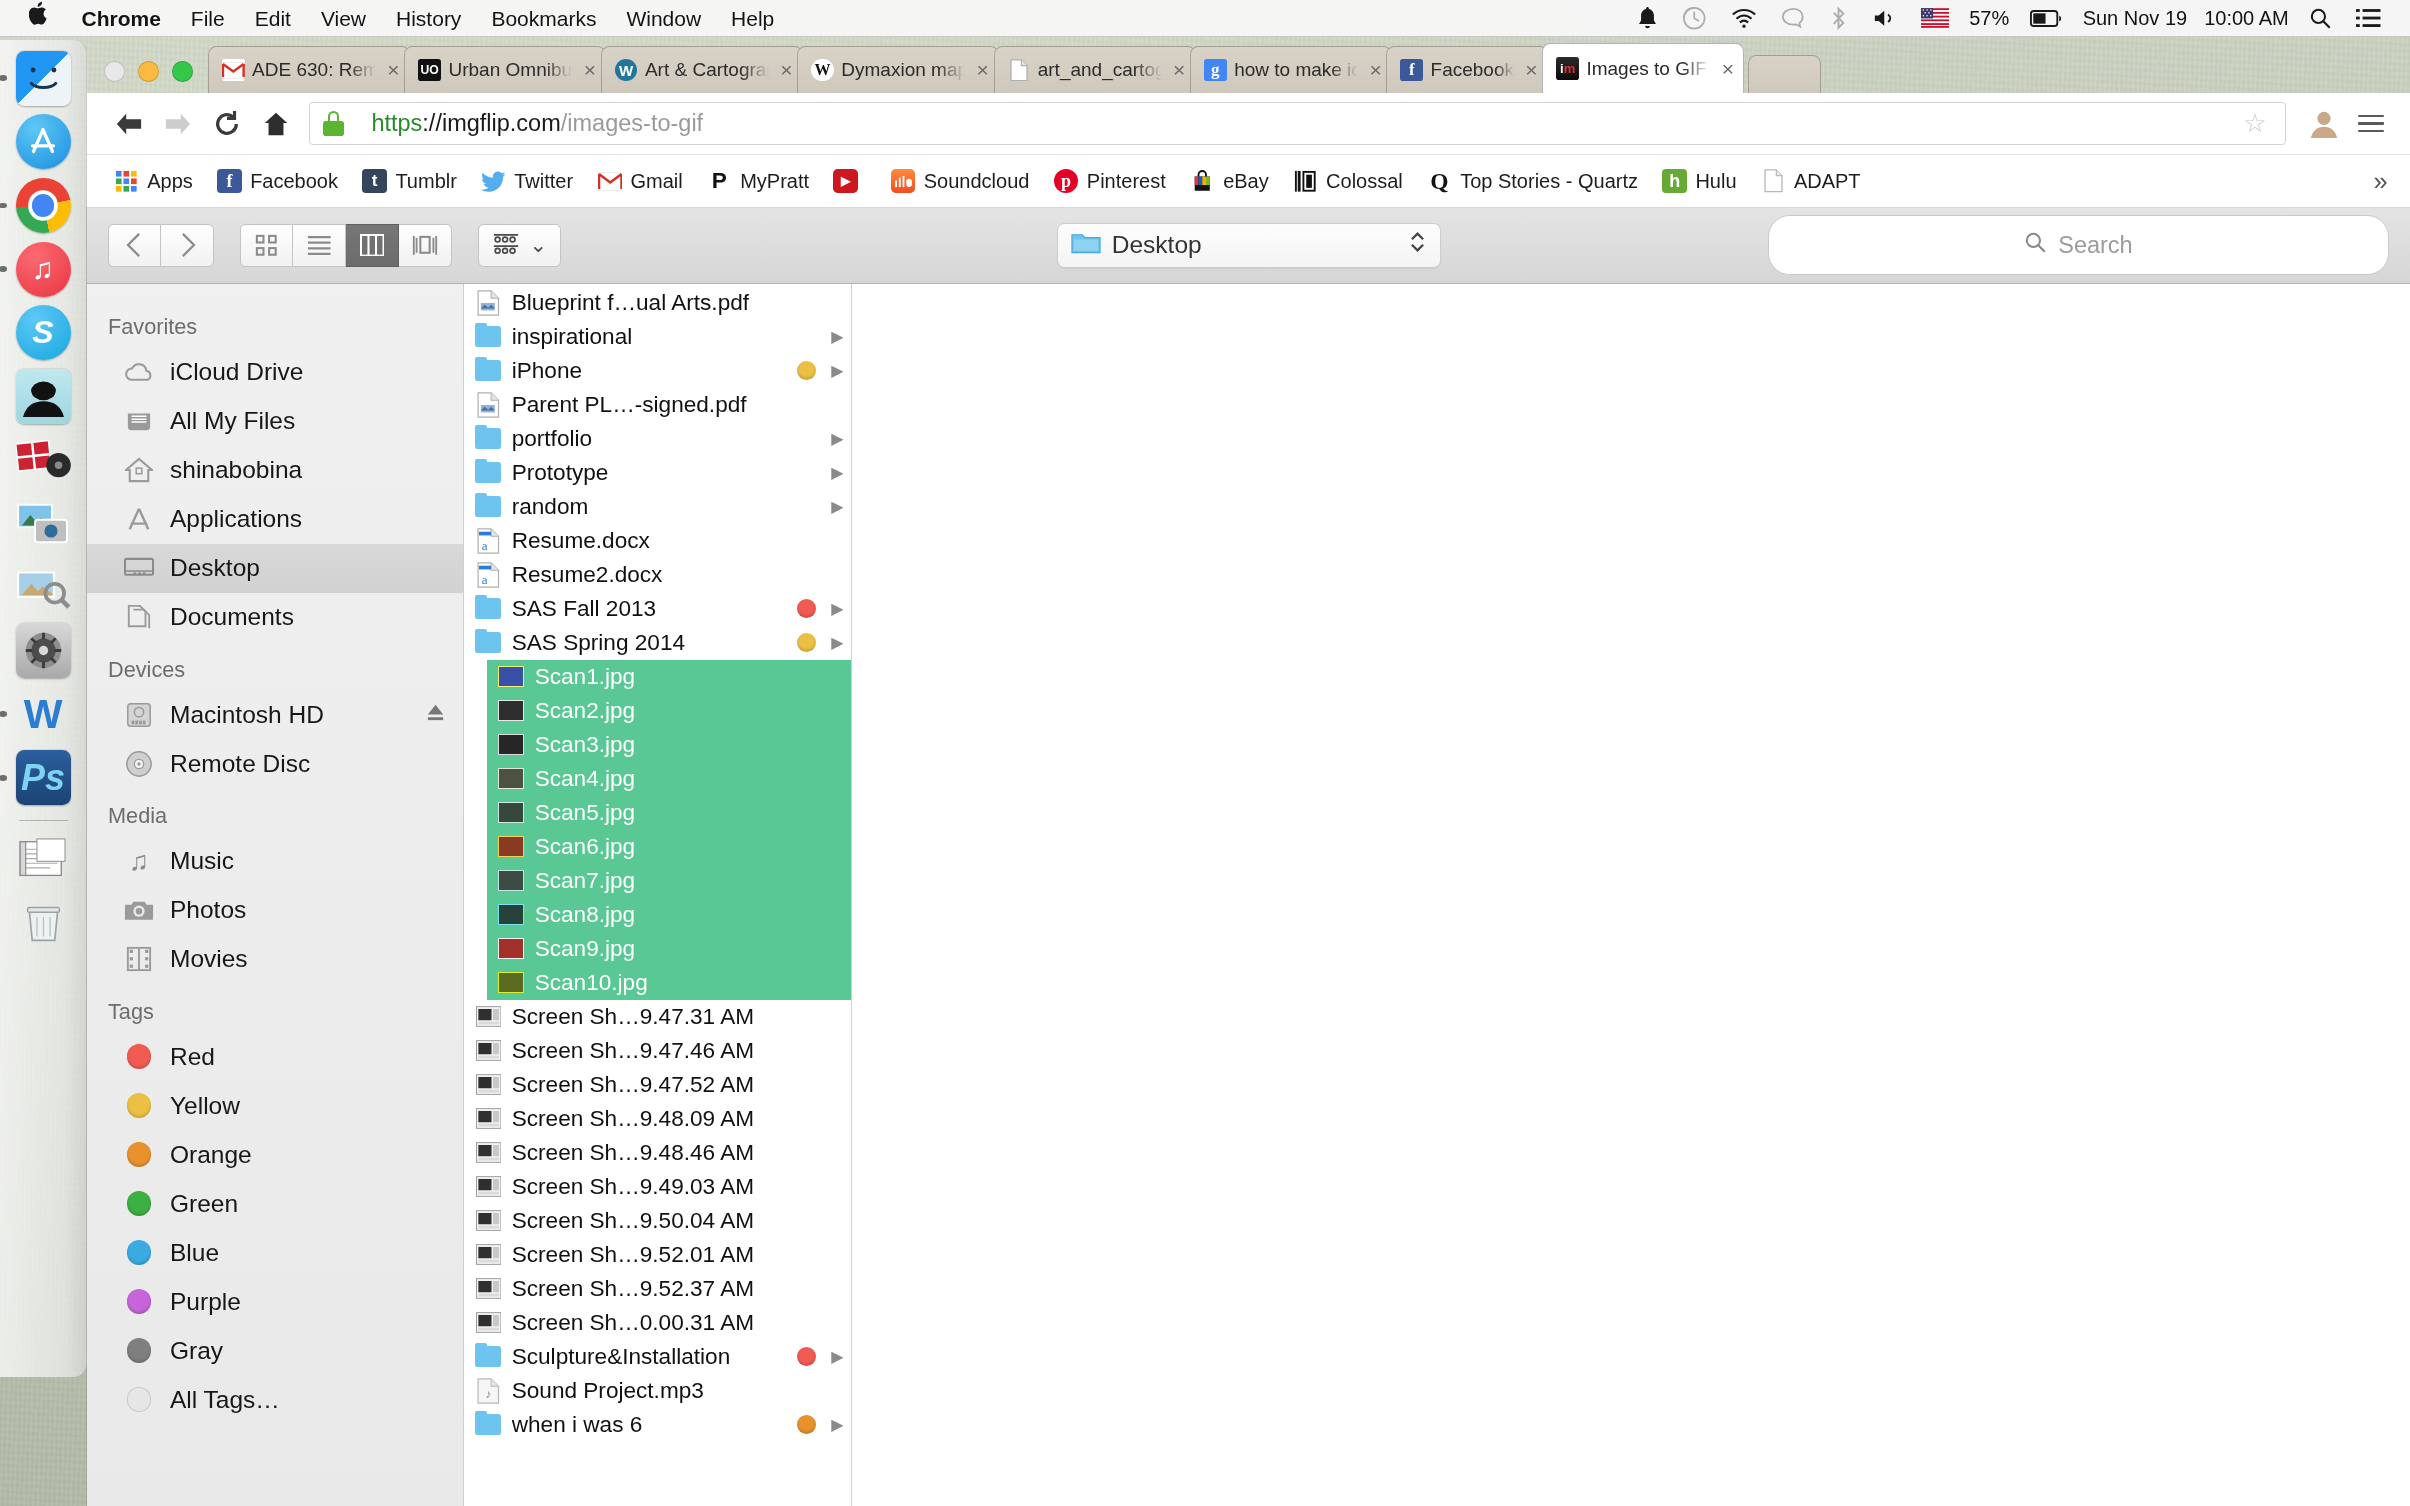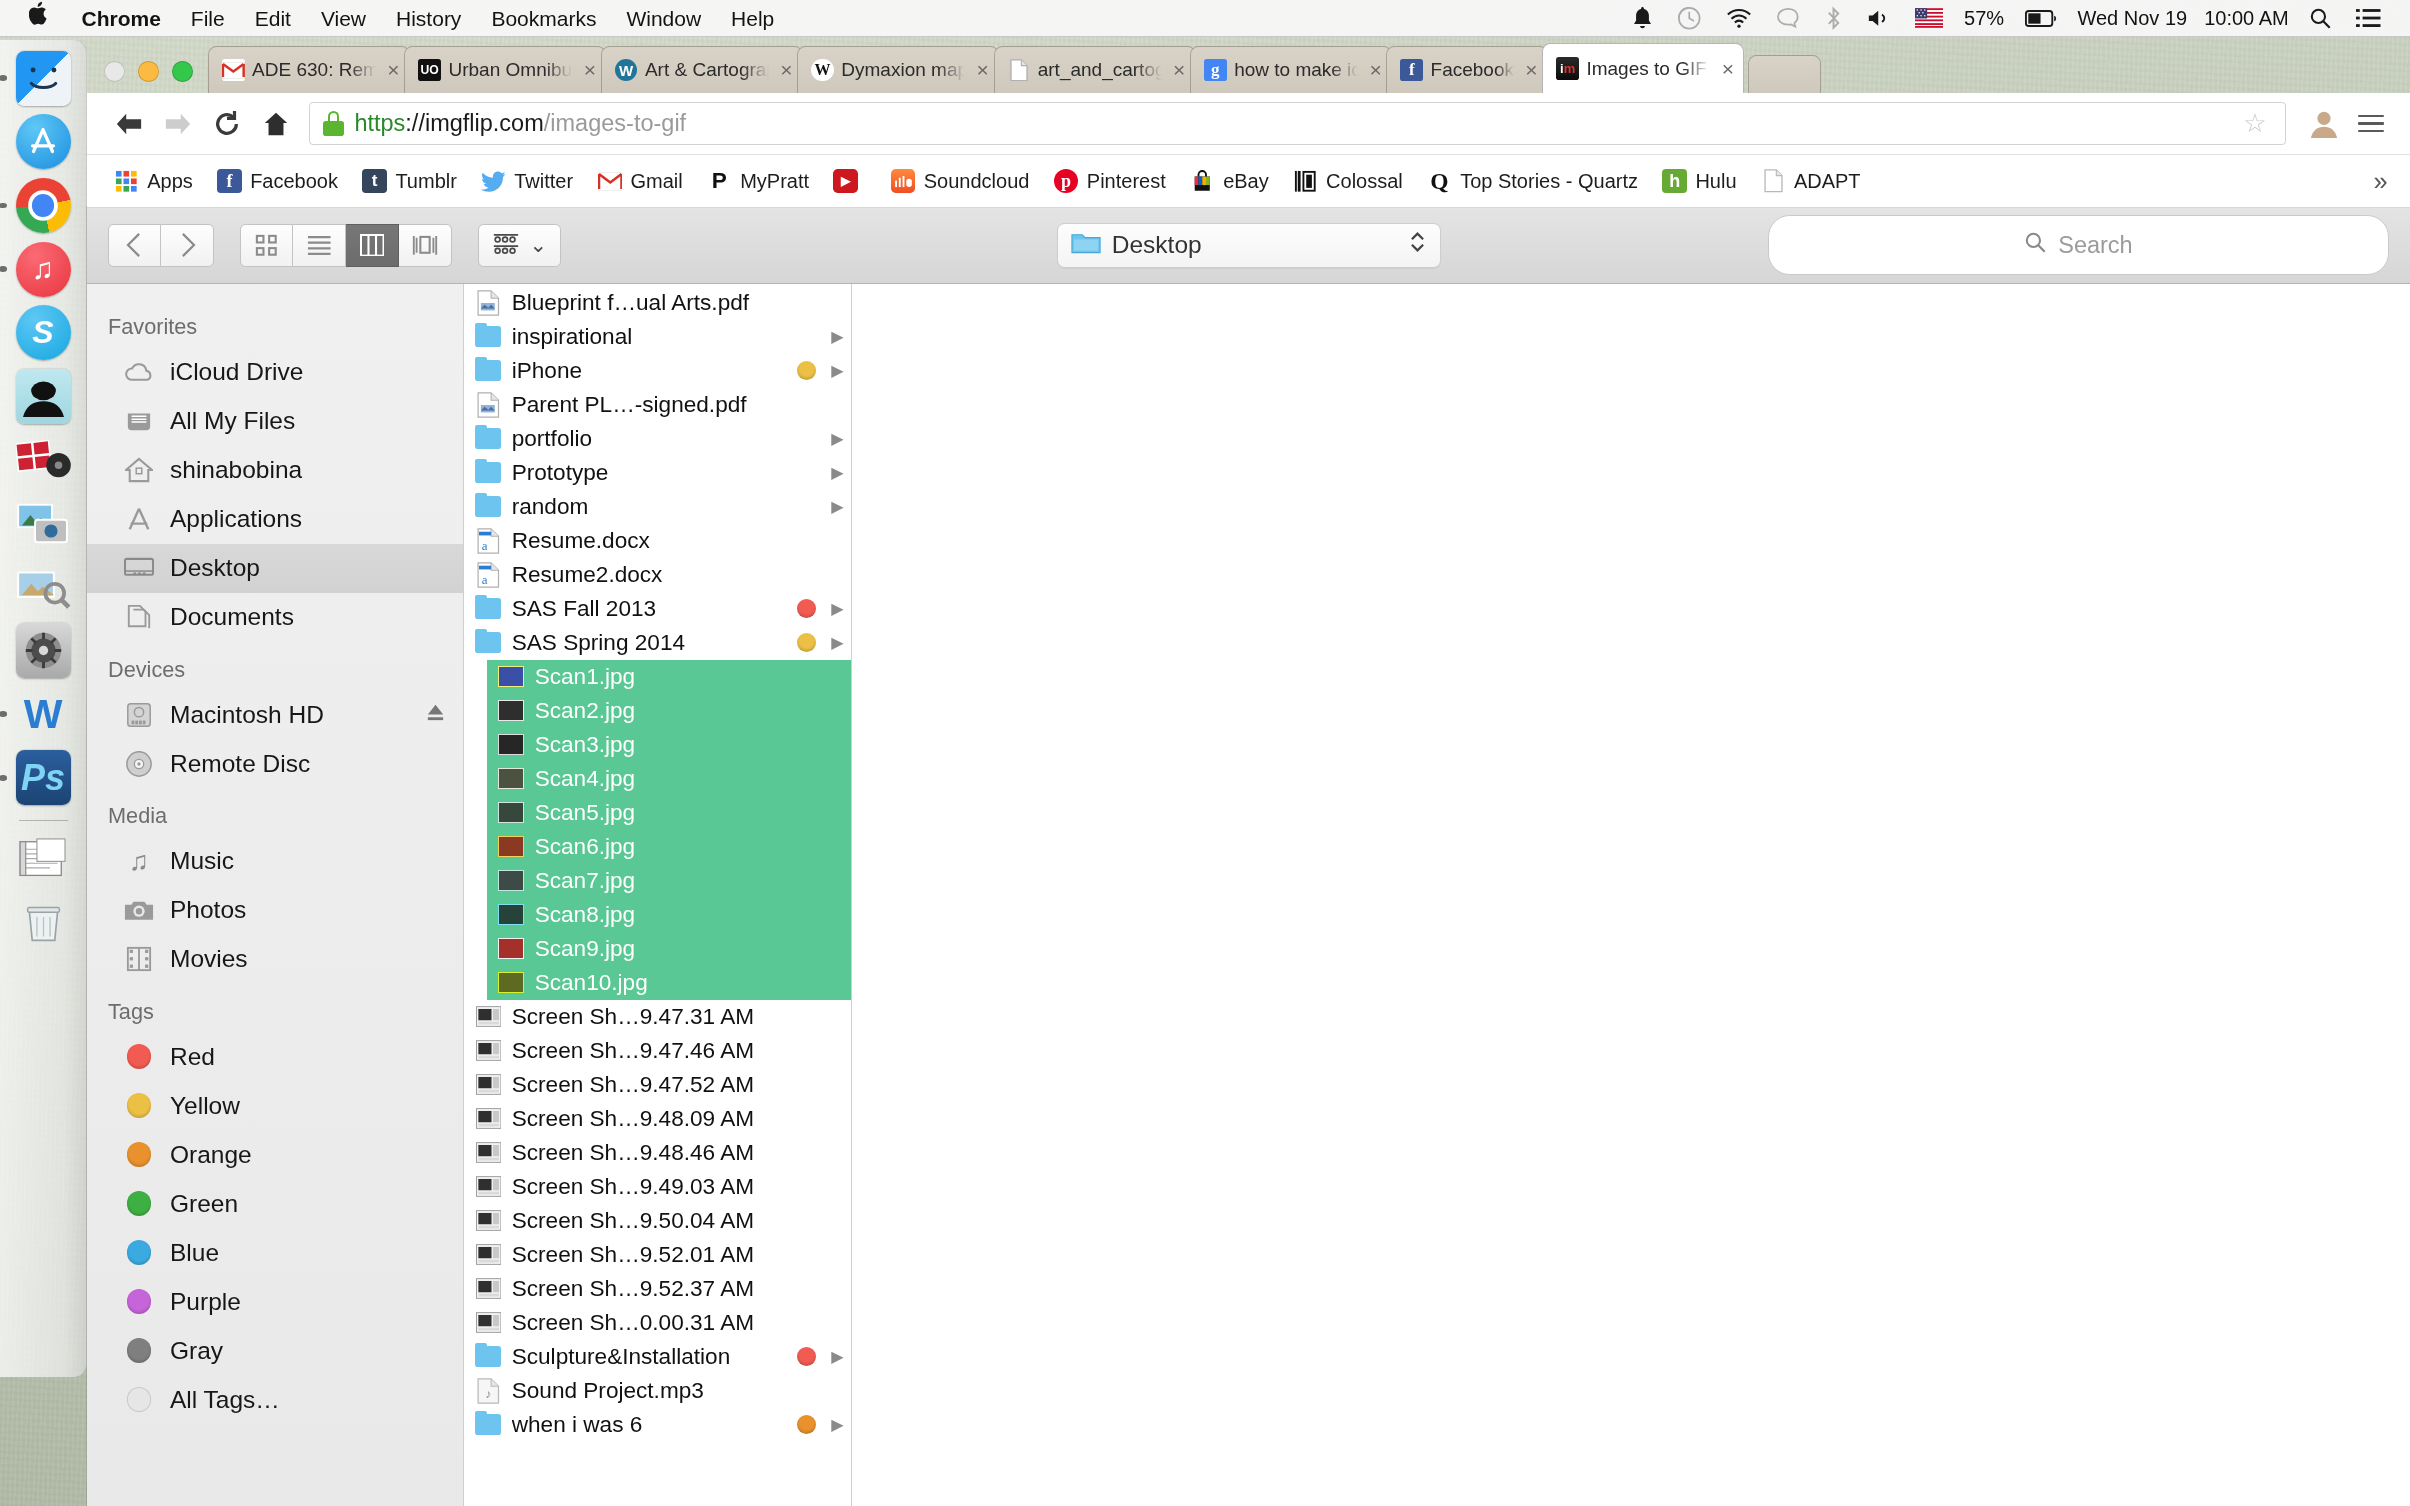--- a/index.html
+++ b/index.html
@@ -108,21 +108,21 @@
 
   #urlbar-row {
     position:absolute; left:0; top:53px; right:0; height:62px;
     background:#fff; display:flex; align-items:center; gap:0; padding:0 17px;
     border-bottom:0.9px solid #e2e2e2;
   }
   .navbtn { width:49px; height:49px; display:flex; align-items:center; justify-content:center; }
   .omnibox {
     flex:1 1 auto; height:43px; margin-left:9.4px; margin-right:13px;
     border:0.9px solid #d2d2d2; border-radius:3.8px; background:#fff;
-    display:flex; align-items:center; gap:10px; padding:0 13px; font-size:23.5px;
+    display:flex; align-items:center; gap:27px; padding:0 13px; font-size:23.5px;
   }
   .lock { width:21px; height:24.5px; position:relative; flex:0 0 21px; }
   .lock .body { position:absolute; bottom:0; width:21px; height:15px; background:#5cb531; border-radius:2.8px; }
   .lock .shackle { position:absolute; top:0; left:4.7px; width:11.3px; height:11.3px; border:2.8px solid #5cb531;
                    border-bottom:none; border-radius:5.6px 5.6px 0 0; }
   .url-scheme { color:#2a8a2a; }
   .url-host   { color:#1a1a1a; }
   .url-path   { color:#9a9a9a; }
   .star { font-size:26px; color:#c8c8c8; padding:0 5.6px; }
   .menu-btn { display:flex; flex-direction:column; gap:4.7px; padding:0 9.4px; }
@@ -297,21 +297,21 @@
       </svg>
     </div>
     <div class="mb-txt">57%</div>
     <div class="mb-ico">
       <svg width="32" height="19" viewBox="0 0 34 20">
           <rect x="1" y="2" width="28" height="16" rx="3" fill="none" stroke="#1a1a1a" stroke-width="2"></rect>
           <rect x="3.5" y="4.5" width="13" height="11" fill="#1a1a1a"></rect>
           <path d="M31 7v6c1.6-.4 2-1.6 2-3s-.4-2.6-2-3z" fill="#1a1a1a"></path>
         </svg>
     </div>
-    <div class="mb-txt">Wed Nov 19</div>
+    <div class="mb-txt">Sun Nov 19</div>
     <div class="mb-txt">10:00 AM</div>
     <div class="mb-ico">
       <svg width="22.6" height="22.6" viewBox="0 0 24 24">
           <circle cx="10" cy="10" r="7" fill="none" stroke="#1a1a1a" stroke-width="2.2"></circle>
           <path d="M15.2 15.2L22 22" stroke="#1a1a1a" stroke-width="2.4"></path>
         </svg>
     </div>
     <div class="mb-ico">
       <svg width="24.5" height="21" viewBox="0 0 26 22">
           <g fill="#1a1a1a">

